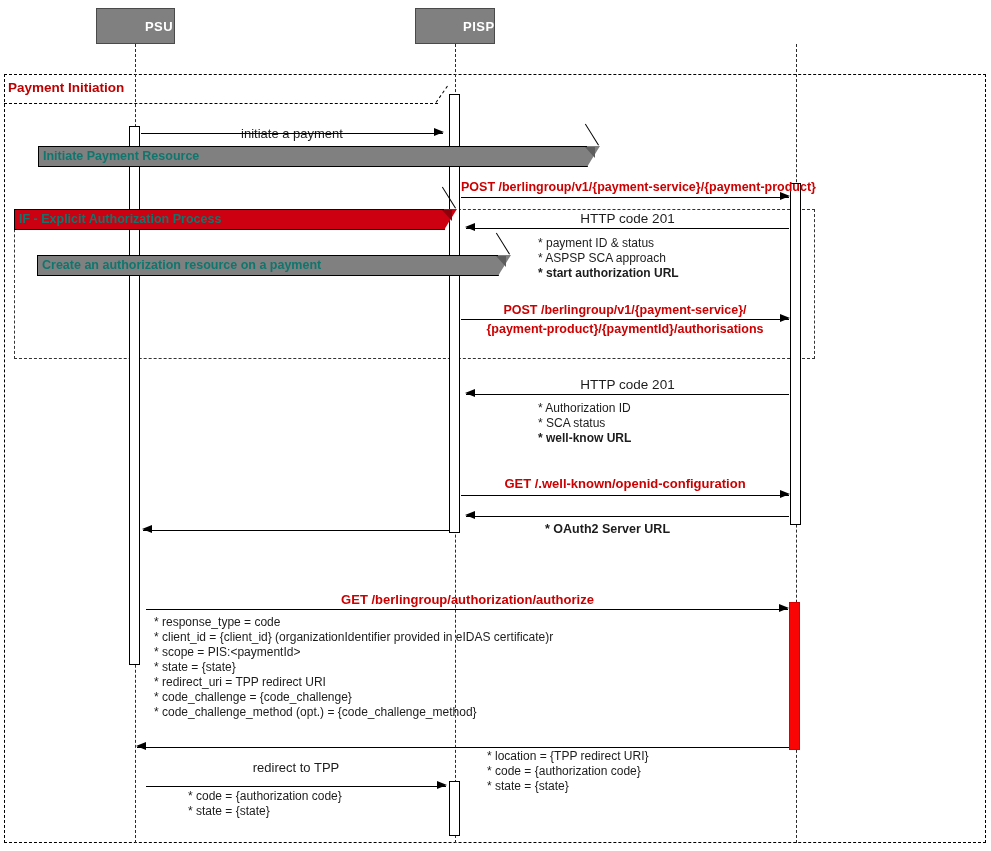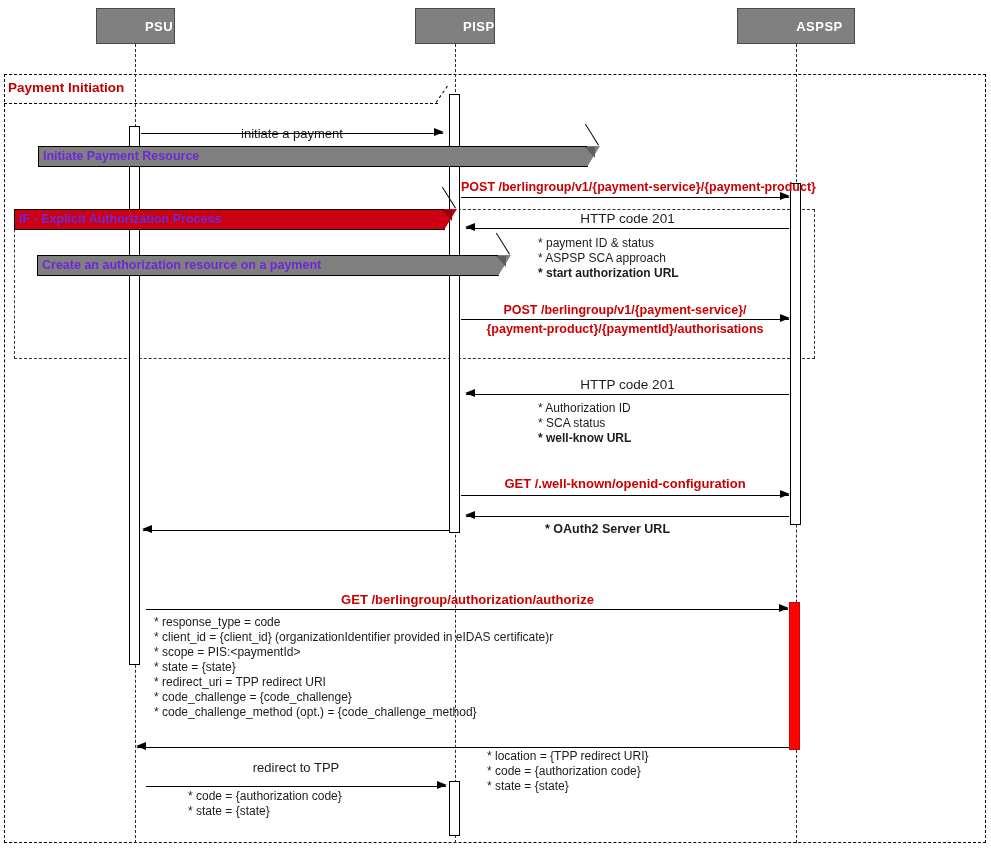--- a/index.html
+++ b/index.html
@@ -23,21 +23,21 @@
   .if-frame{position:absolute;left:14px;top:209px;width:801px;height:150px;border:1px dashed #333;box-sizing:border-box;z-index:1;}
   
   .bar{position:absolute;width:11px;background:#fff;border:1px solid #000;box-sizing:border-box;z-index:3;}
   .bar.red{background:#FA0505;border:1px solid #D80000;}
   
   .banner{position:absolute;height:21px;z-index:5;}
   .banner .body{position:absolute;left:0;top:0;bottom:0;right:12px;background:#808080;border:1px solid #000;border-right:none;box-sizing:border-box;}
   .banner .tip{position:absolute;right:0;top:0;width:0;height:0;border-top:21px solid #808080;border-right:13px solid transparent;}
   .banner .tipline{position:absolute;right:1px;top:-1px;width:25px;height:0;border-top:1px solid #000;transform:rotate(58deg);transform-origin:right top;}
   .banner .fold{position:absolute;right:5px;top:1px;width:0;height:0;border-top:11px solid #5d5d5d;border-left:10px solid transparent;}
-  .banner .txt{position:absolute;left:5px;top:0;right:14px;color:#6d28d9;font-weight:bold;font-size:12.5px;line-height:21px;white-space:nowrap;}
+  .banner .txt{position:absolute;left:5px;top:0;right:14px;color:#0f766e;font-weight:bold;font-size:12.5px;line-height:21px;white-space:nowrap;}
   .banner.red .body{background:#CC0011;}
   .banner.red .tip{border-top-color:#CC0011;}
   .banner.red .fold{border-top-color:#8d000b;}
   
   .arrow{position:absolute;height:0;border-top:1.5px solid #000;z-index:4;}
   .arrow.right:after{content:"";position:absolute;right:-1px;top:-5.6px;width:0;height:0;
     border-left:10px solid #000;border-top:4.8px solid transparent;border-bottom:4.8px solid transparent;}
   .arrow.left:before{content:"";position:absolute;left:-1px;top:-5.6px;width:0;height:0;
     border-right:10px solid #000;border-top:4.8px solid transparent;border-bottom:4.8px solid transparent;}
   
@@ -60,21 +60,20 @@
 
   <div class="seq-frame"></div>
   <div class="frame-label-bottom"></div>
   <div class="frame-label-diag"></div>
   <div class="frame-title">Payment Initiation</div>
 
   <div class="if-frame"></div>
 
   <div class="actor" style="left:96px;width:79px">PSU</div>
   <div class="actor" style="left:415px;width:80px">PISP</div>
-  <div class="actor" style="left:737px;width:118px">ASPSP</div>
 
   <div class="bar" style="left:129px;top:126px;height:539px"></div>
   <div class="bar" style="left:449px;top:94px;height:439px"></div>
   <div class="bar" style="left:449px;top:781px;height:55px"></div>
   <div class="bar" style="left:790px;top:183px;height:342px"></div>
   <div class="bar red" style="left:789px;top:602px;height:148px"></div>
 
   <div class="lbl" style="left:162px;top:126px;width:260px">initiate a payment</div>
   <div class="arrow right" style="left:141px;top:133px;width:302px"></div>
 

